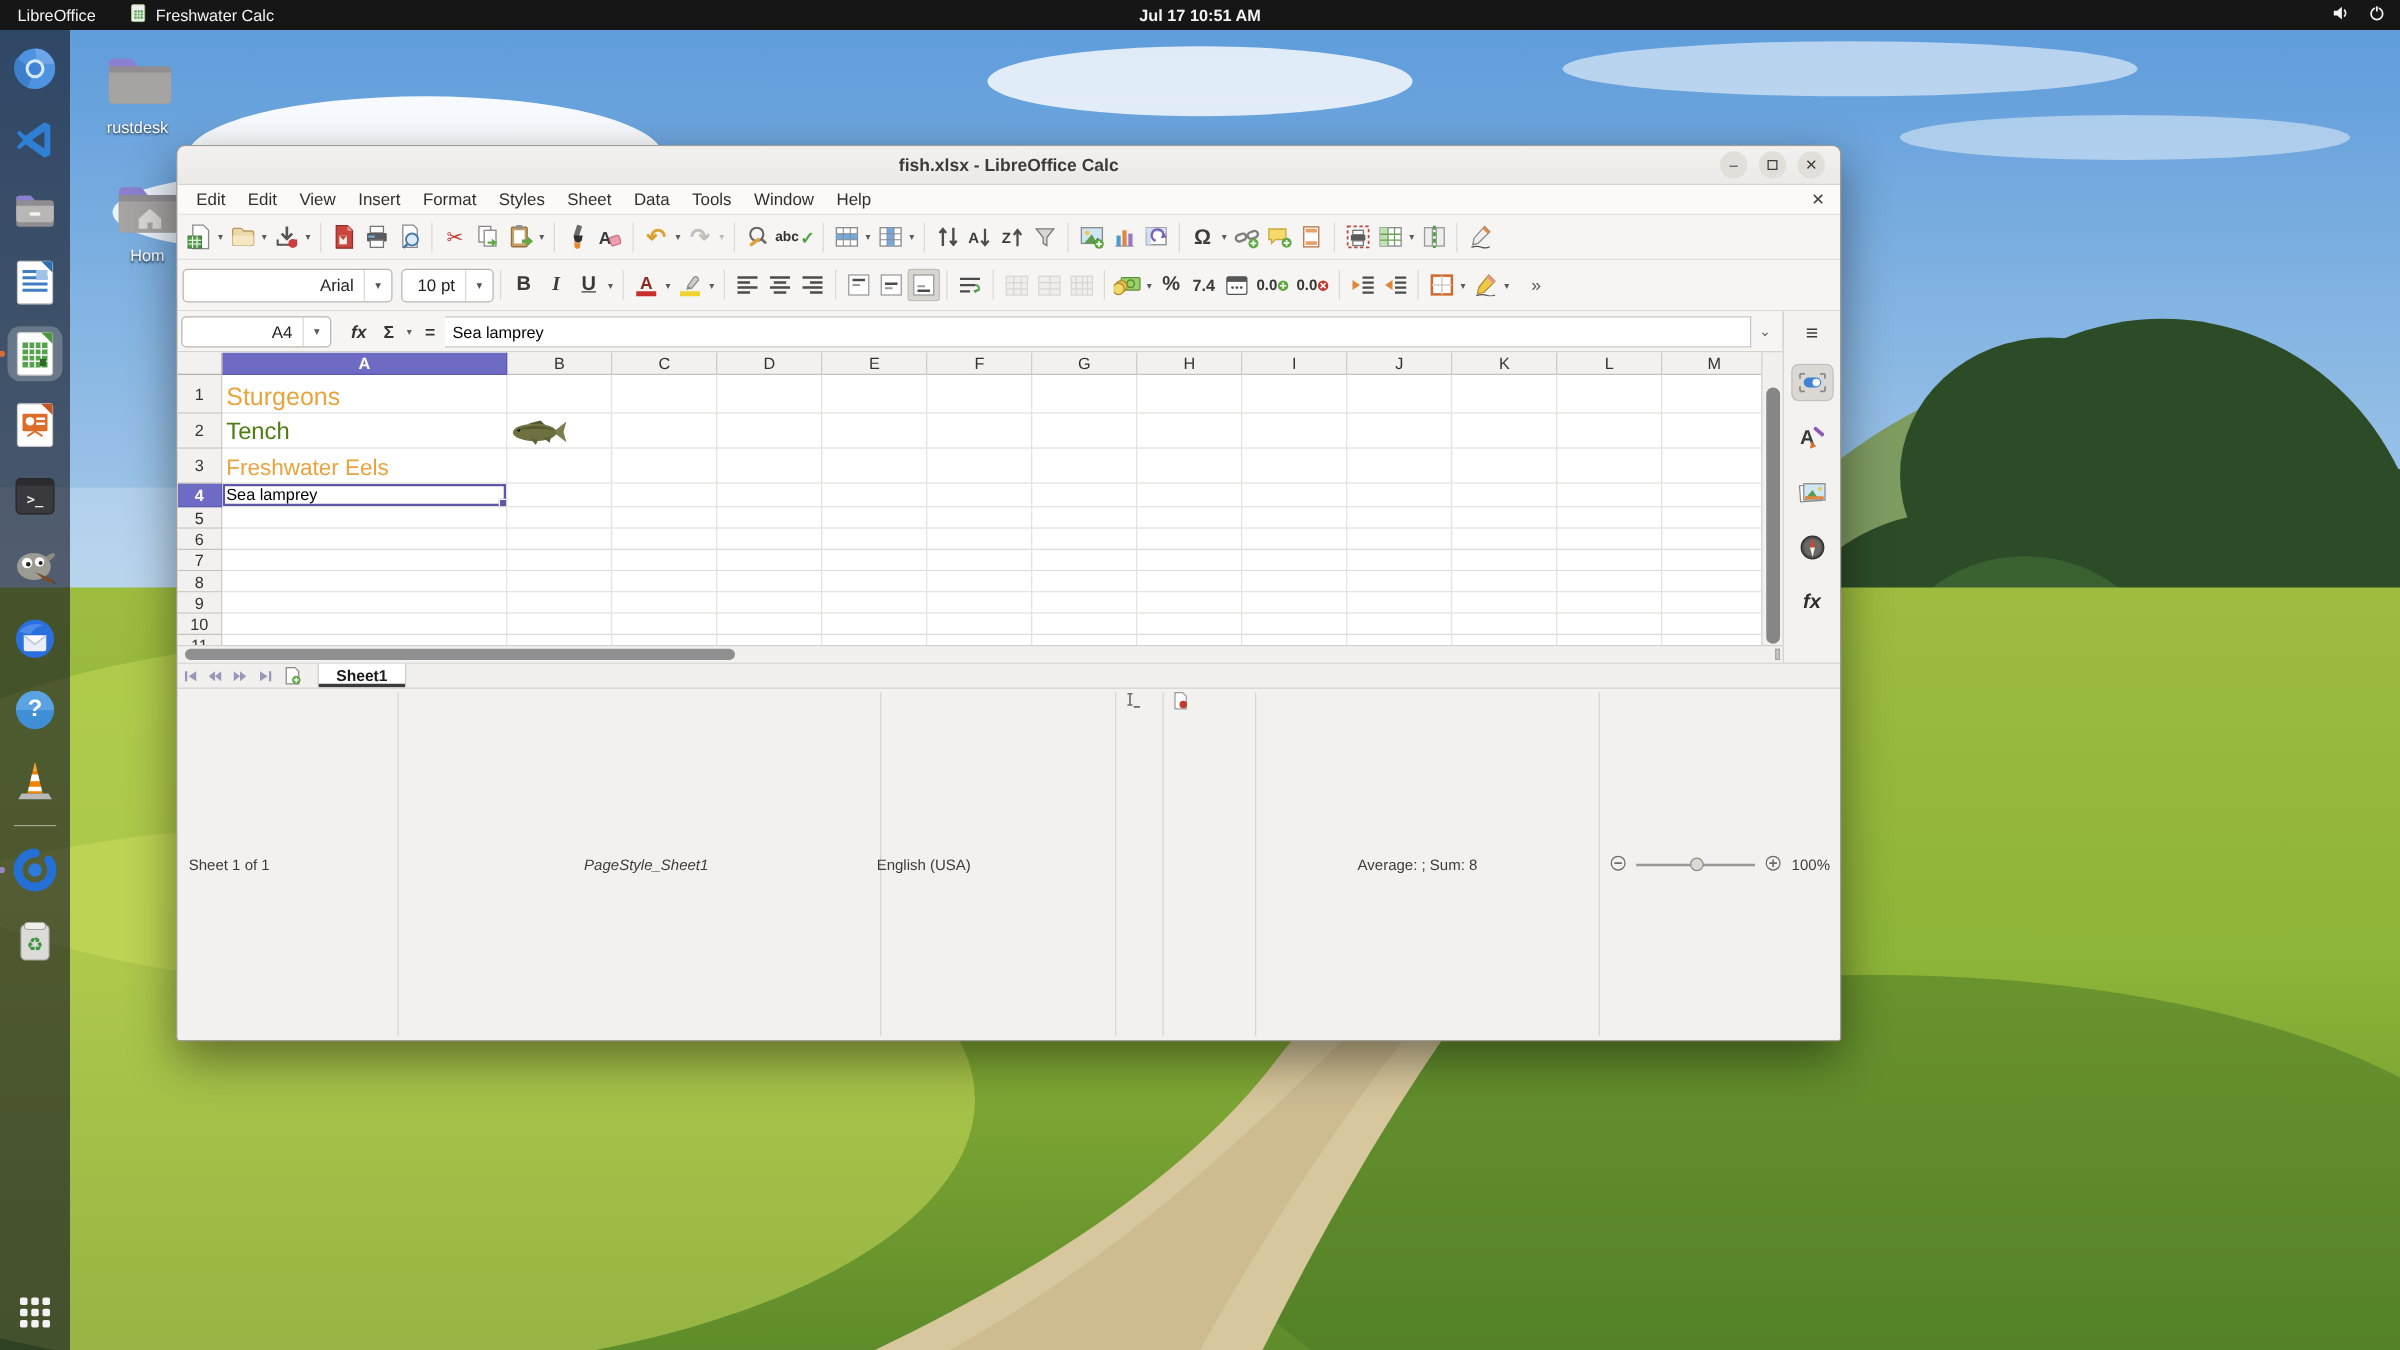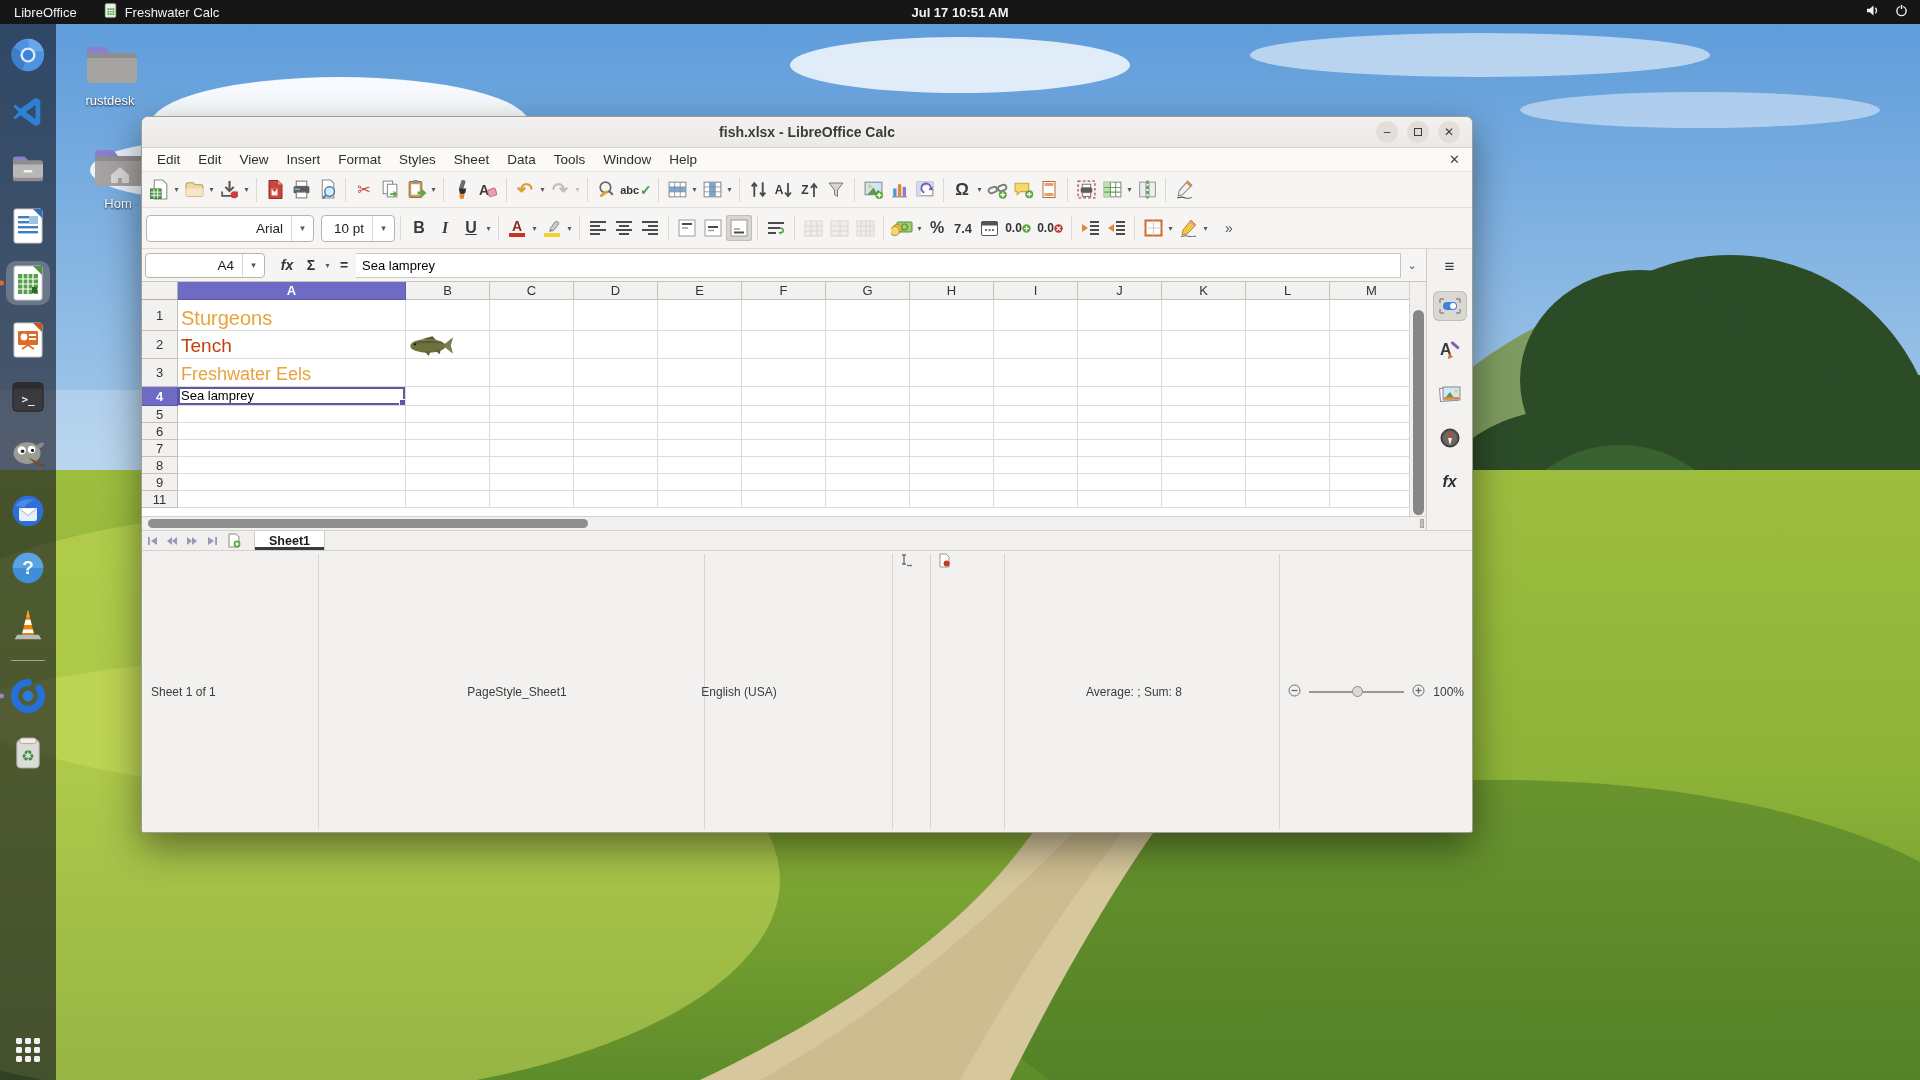--- a/index.html
+++ b/index.html
@@ -80,21 +80,21 @@
   #gridwrap{flex:1;display:flex;min-height:0;}
   #grid{flex:1;position:relative;background:#fff;overflow:hidden;}
   .g-row{display:flex;}
   .g-corner{background:#f2f1ef;border-right:1px solid #b3b0aa;border-bottom:1px solid #b3b0aa;flex:0 0 auto;}
   .g-colhdr,.g-rowhdr{background:#f2f1ef;color:#333;font-size:13px;display:flex;align-items:center;justify-content:center;
     border-right:1px solid #c4c1bb;border-bottom:1px solid #c4c1bb;flex:0 0 auto;}
   .g-colhdr.sel,.g-rowhdr.sel{background:#6e6bc4;color:#fff;font-weight:700;border-color:#5c59a8;}
   .g-cell{border-right:1px solid #dcdcda;border-bottom:1px solid #dcdcda;display:flex;align-items:flex-end;
     padding:0 3px 1px;overflow:hidden;white-space:nowrap;flex:0 0 auto;position:relative;background:#fff;}
   .t1{font-size:20px;color:#e8a33d;line-height:1.1;}
-  .t2{font-size:19px;color:#c2410c;line-height:1.1;}
+  .t2{font-size:19px;color:#4d7c0f;line-height:1.1;}
   .t3{font-size:18px;color:#e8a33d;line-height:1.1;}
   .plain{font-size:13px;color:#000;line-height:1.2;}
   .g-cell.selcell{box-shadow:inset 0 0 0 2px #5c57a6;}
   .g-cell.selcell::after{content:"";position:absolute;right:-1px;bottom:-1px;width:5px;height:5px;background:#5c57a6;border:1px solid #fff;}
   #fish-b2{position:absolute;left:266px;top:52px;width:47px;height:23px;z-index:3;}
 
   #vscroll{width:17px;background:#f1f0ee;border-left:1px solid #d4d1cc;position:relative;flex:0 0 auto;}
   #vthumb{position:absolute;left:3px;top:28px;width:11px;height:205px;background:#868686;border-radius:6px;}
   #hscroll{height:14px;background:#f1f0ee;border-top:1px solid #d4d1cc;position:relative;flex:0 0 auto;}
   #hthumb{position:absolute;left:6px;top:2px;width:440px;height:9px;background:#8f8f8f;border-radius:5px;}
@@ -993,20 +993,36 @@
                 <div class="g-cell" style="width: 84px; height: 17px;"></div>
                 <div class="g-cell" style="width: 84px; height: 17px;"></div>
                 <div class="g-cell" style="width: 84px; height: 17px;"></div>
                 <div class="g-cell" style="width: 84px; height: 17px;"></div>
                 <div class="g-cell" style="width: 84px; height: 17px;"></div>
                 <div class="g-cell" style="width: 84px; height: 17px;"></div>
                 <div class="g-cell" style="width: 84px; height: 17px;"></div>
                 <div class="g-cell" style="width: 84px; height: 17px;"></div>
               </div>
               <div class="g-row">
+                <div class="g-rowhdr" style="width: 36px; height: 17px;">10</div>
+                <div class="g-cell" style="width: 228px; height: 17px;"></div>
+                <div class="g-cell" style="width: 84px; height: 17px;"></div>
+                <div class="g-cell" style="width: 84px; height: 17px;"></div>
+                <div class="g-cell" style="width: 84px; height: 17px;"></div>
+                <div class="g-cell" style="width: 84px; height: 17px;"></div>
+                <div class="g-cell" style="width: 84px; height: 17px;"></div>
+                <div class="g-cell" style="width: 84px; height: 17px;"></div>
+                <div class="g-cell" style="width: 84px; height: 17px;"></div>
+                <div class="g-cell" style="width: 84px; height: 17px;"></div>
+                <div class="g-cell" style="width: 84px; height: 17px;"></div>
+                <div class="g-cell" style="width: 84px; height: 17px;"></div>
+                <div class="g-cell" style="width: 84px; height: 17px;"></div>
+                <div class="g-cell" style="width: 84px; height: 17px;"></div>
+              </div>
+              <div class="g-row">
                 <div class="g-rowhdr" style="width: 36px; height: 17px;">11</div>
                 <div class="g-cell" style="width: 228px; height: 17px;"></div>
                 <div class="g-cell" style="width: 84px; height: 17px;"></div>
                 <div class="g-cell" style="width: 84px; height: 17px;"></div>
                 <div class="g-cell" style="width: 84px; height: 17px;"></div>
                 <div class="g-cell" style="width: 84px; height: 17px;"></div>
                 <div class="g-cell" style="width: 84px; height: 17px;"></div>
                 <div class="g-cell" style="width: 84px; height: 17px;"></div>
                 <div class="g-cell" style="width: 84px; height: 17px;"></div>
                 <div class="g-cell" style="width: 84px; height: 17px;"></div>
@@ -1096,21 +1112,21 @@
             <path d="M10 9v4M8 11h4" stroke="#fff" stroke-width="1.2"></path>
           </svg>
         </span>
     <span style="width:8px;"></span>
     <span id="sheet-tab">Sheet1</span>
   </div>
 
   <div id="statusbar">
     <span style="position:absolute;left:9px;">Sheet 1 of 1</span>
     <span class="st-sep" style="left:176px;"></span>
-    <span style="position:absolute;left:375px;transform:translateX(-50%);">PageStyle_Sheet1</span>
+    <span style="position:absolute;left:375px;transform:translateX(-50%);font-style:italic;">PageStyle_Sheet1</span>
     <span class="st-sep" style="left:562px;"></span>
     <span style="position:absolute;left:597px;transform:translateX(-50%);">English (USA)</span>
     <span class="st-sep" style="left:750px;"></span>
     <span style="position:absolute;left:756px;top:3px;">
       <svg width="16" height="13" viewBox="0 0 16 13">
             <path d="M4 1 h4 M6 1 v9 M4 10 h4" stroke="#6b6b6b" fill="none" stroke-width="1.3"></path>
             <line x1="9" y1="11.5" x2="14" y2="11.5" stroke="#6b6b6b" stroke-width="1.3"></line>
           </svg>
     </span>
     <span class="st-sep" style="left:788px;"></span>

